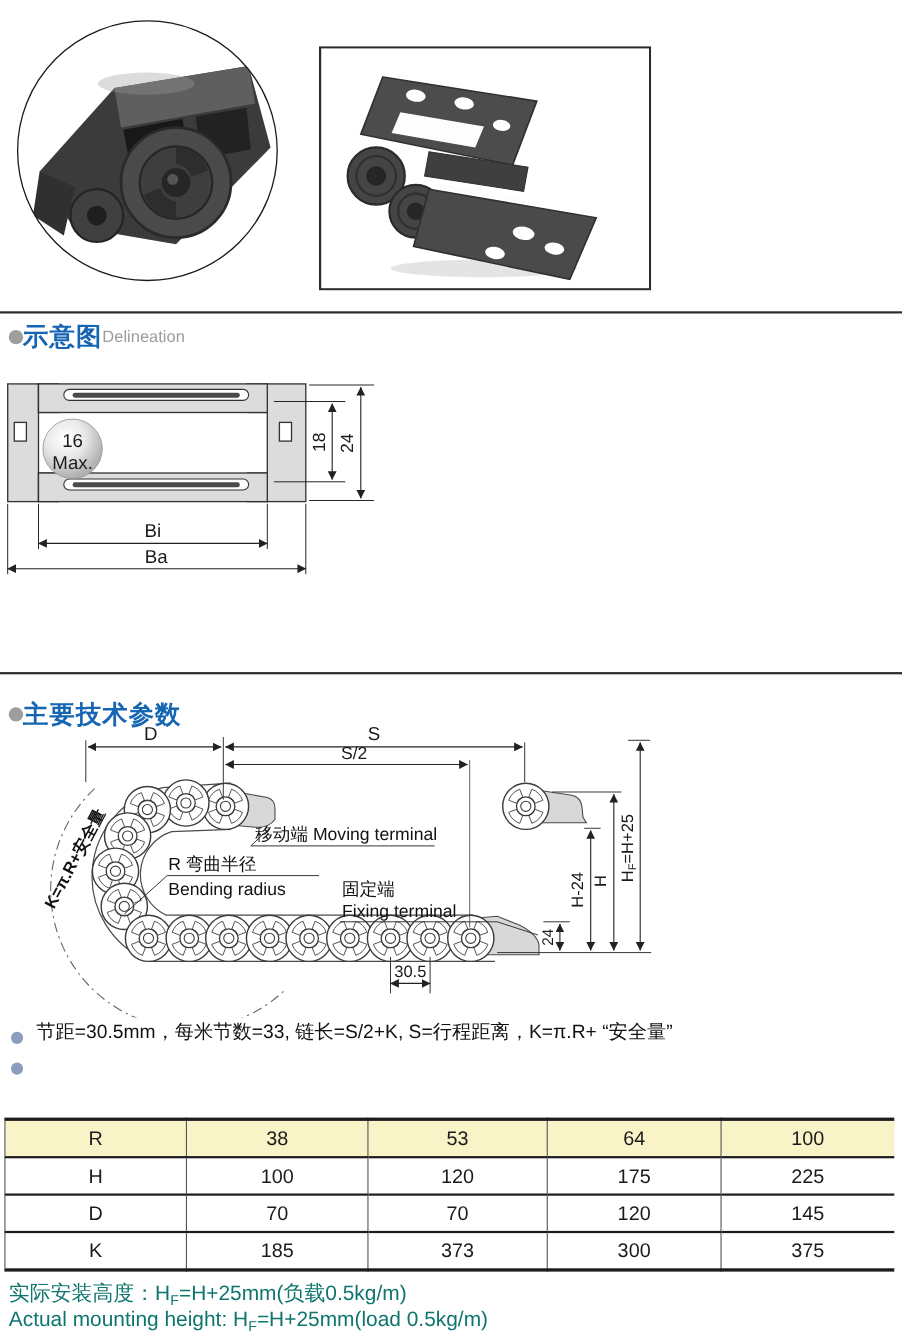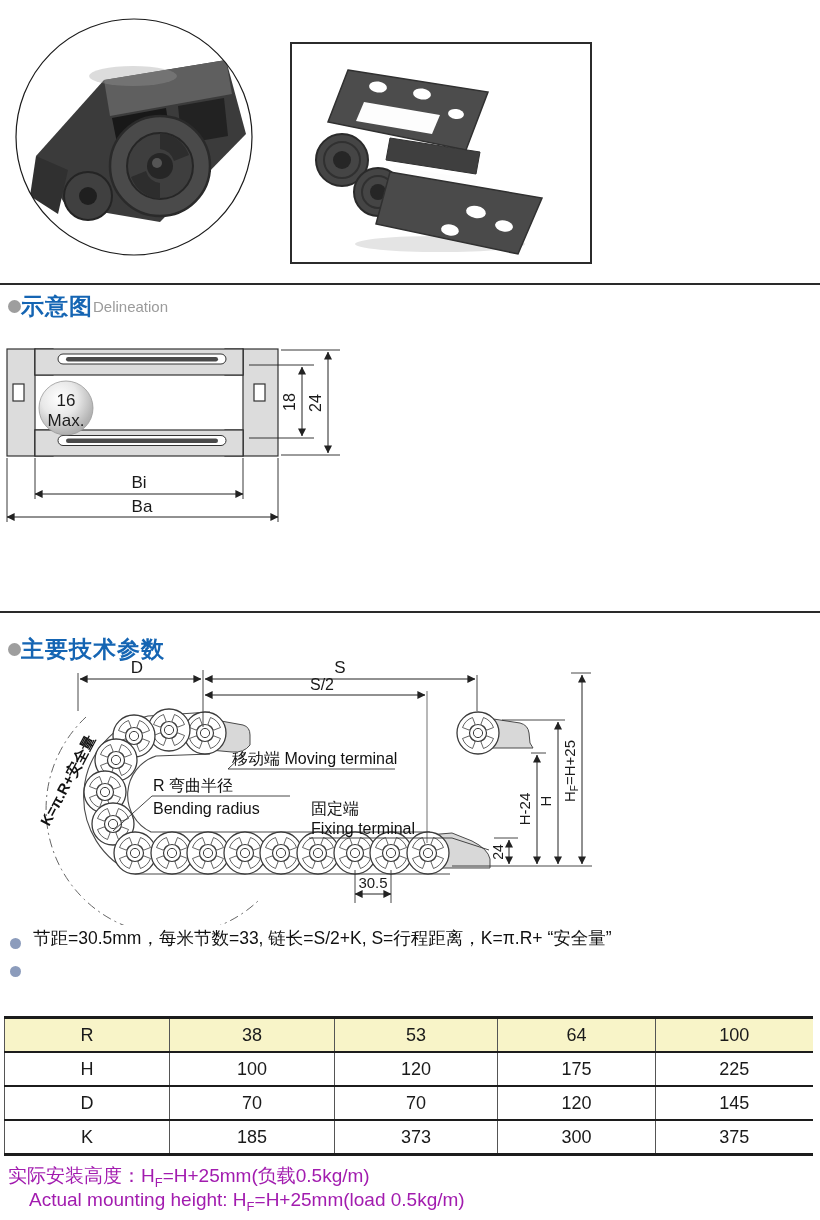--- a/index.html
+++ b/index.html
@@ -21,22 +21,22 @@
   .note1{top:927px;} .note2{top:961px;}
   .note-bullet{width:11px;height:11px;border-radius:50%;background:#8c9cbc;margin-top:5px;flex:0 0 auto;}
   .note-text{font-size:17.5px;color:#111;line-height:22px;}
   .spec-table{position:absolute;left:4px;top:1016px;border-collapse:collapse;table-layout:fixed;
               border-top:3px solid #1c1c1c;border-bottom:3px solid #1c1c1c;border-left:1px solid #555;}
   .spec-table td{height:32px;text-align:center;vertical-align:middle;font-size:18px;color:#1a1a1a;
               border-right:1px solid #555;border-bottom:2px solid #1c1c1c;padding:0;}
   .spec-table td:last-child{border-right:none;}
   .spec-table tr:last-child td{border-bottom:none;}
   .spec-table tr.hdr td{background:#f8f4c8;}
-  .footer-note{position:absolute;left:8px;font-size:19px;color:#a21caf;}
-  .fn1{top:1163px;} .fn2{top:1189px;margin-left:21px;}
+  .footer-note{position:absolute;left:8px;font-size:19px;color:#0f766e;}
+  .fn1{top:1163px;} .fn2{top:1189px;}
   .sub{font-size:13px;vertical-align:sub;}
 </style>
 </head>
 <body>
 
 <div class="page">
 
   <svg class="photo-circle" viewBox="0 0 252 258">
     <defs>
         <clipPath id="circClip">

